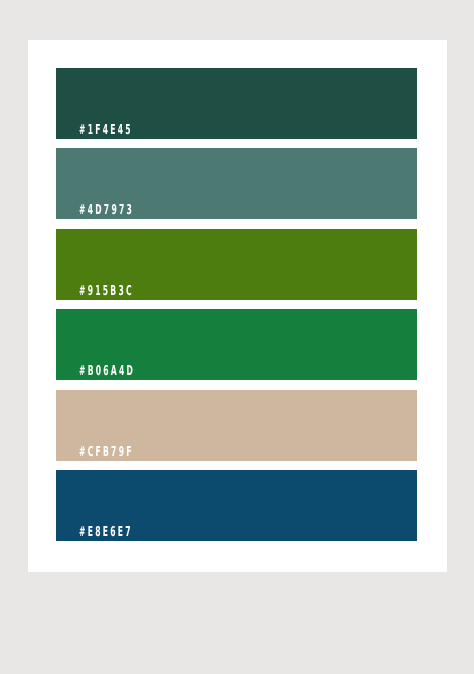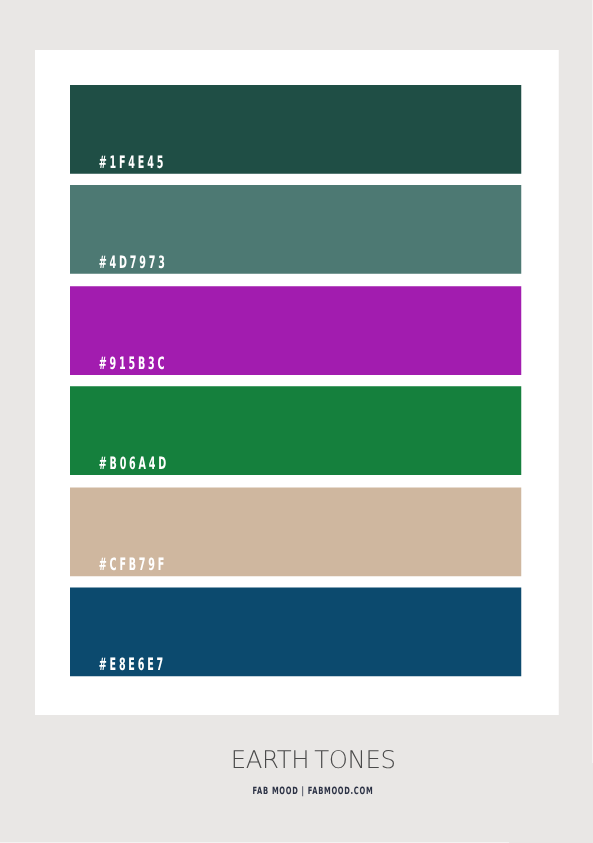--- a/index.html
+++ b/index.html
@@ -115,33 +115,29 @@
 <div class="poster" style="background: rgb(233, 231, 229);">
 
   <div class="card" style="background: rgb(255, 255, 255);">
     <div class="swatches">
         <div class="swatch" style="background: rgb(31, 78, 69);">
           <div class="swatch-label"><span style="color: rgb(255, 255, 255);">#1F4E45</span></div>
         </div>
         <div class="swatch" style="background: rgb(77, 121, 115); padding-left: 23px;">
           <div class="swatch-label"><span style="color: rgb(255, 255, 255);">#4D7973</span></div>
         </div>
-        <div class="swatch" style="background: #a21caf; text-align: right;">
+        <div class="swatch" style="background: #4d7c0f; text-align: right;">
           <div class="swatch-label"><span style="color: rgb(255, 255, 255);">#915B3C</span></div>
         </div>
         <div class="swatch" style="background: #15803d;">
           <div class="swatch-label"><span style="color: rgb(255, 255, 255);">#B06A4D</span></div>
         </div>
         <div class="swatch" style="background: rgb(207, 183, 159); padding-left: 11px;">
           <div class="swatch-label"><span style="color: rgb(255, 255, 255);">#CFB79F</span></div>
         </div>
         <div class="swatch" style="background: #0c4a6e;">
           <div class="swatch-label"><span style="color: rgb(255, 255, 255);">#E8E6E7</span></div>
         </div>
       </div>
   </div>
 
-  <div class="caption">
-    <div class="title"><span style="color: rgb(74, 74, 74);">EARTH TONES</span></div>
-    <div class="byline"><span style="color: rgb(43, 49, 68);">FAB MOOD | FABMOOD.COM</span></div>
-  </div>
 
 </div>
 
 </body></html>

